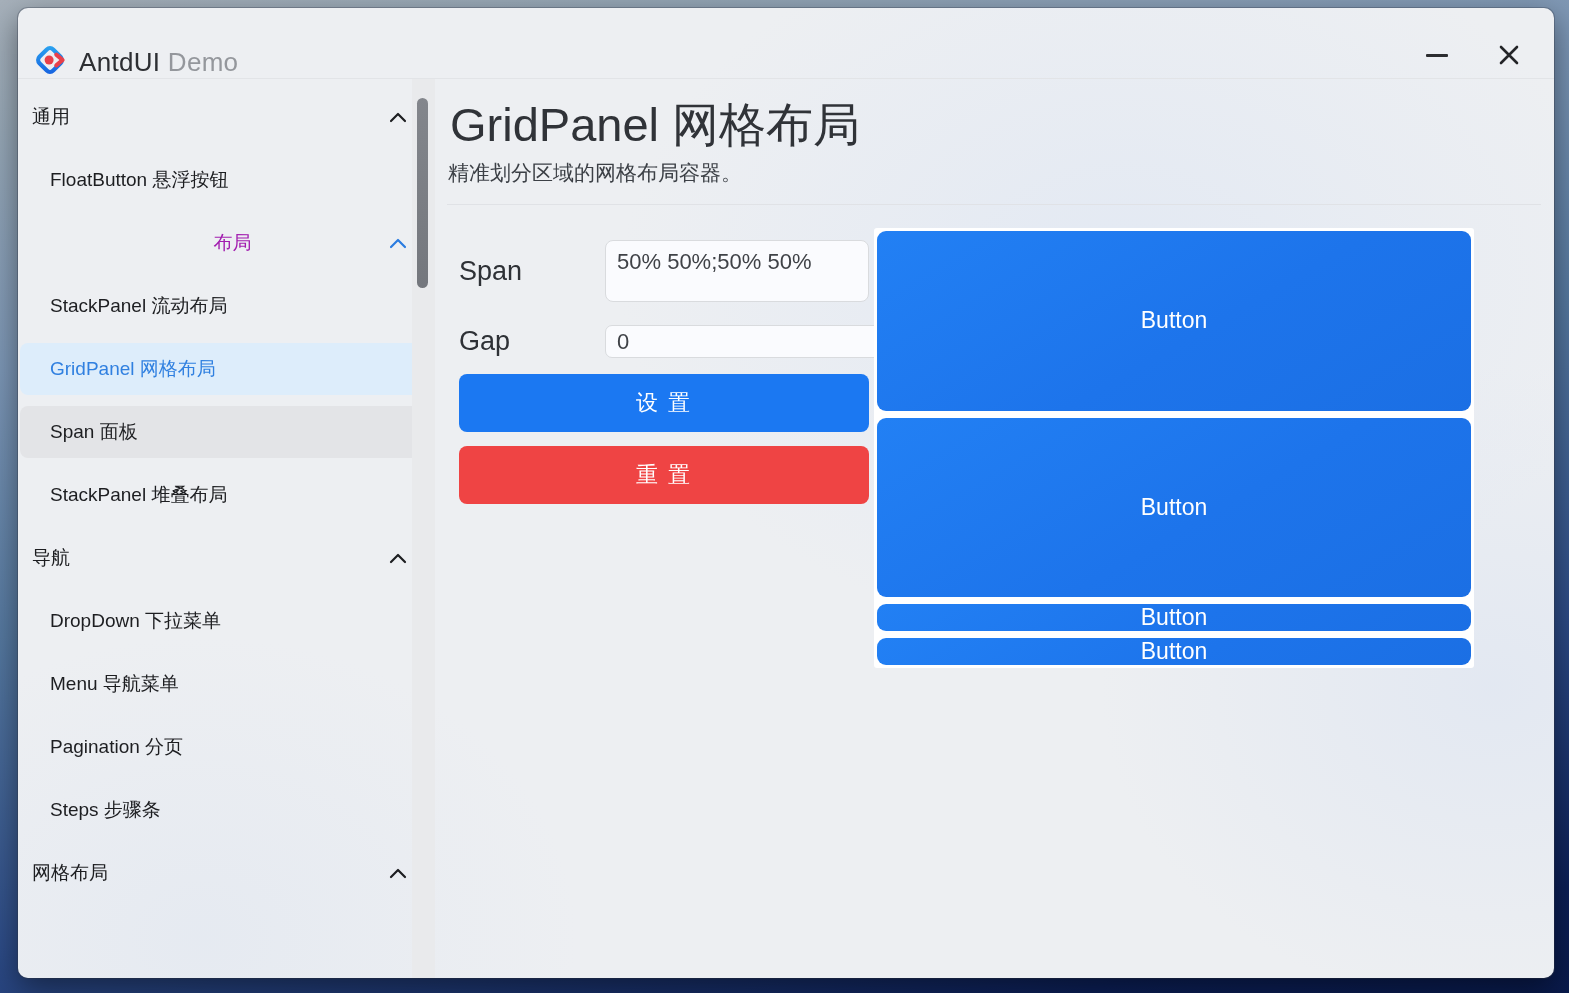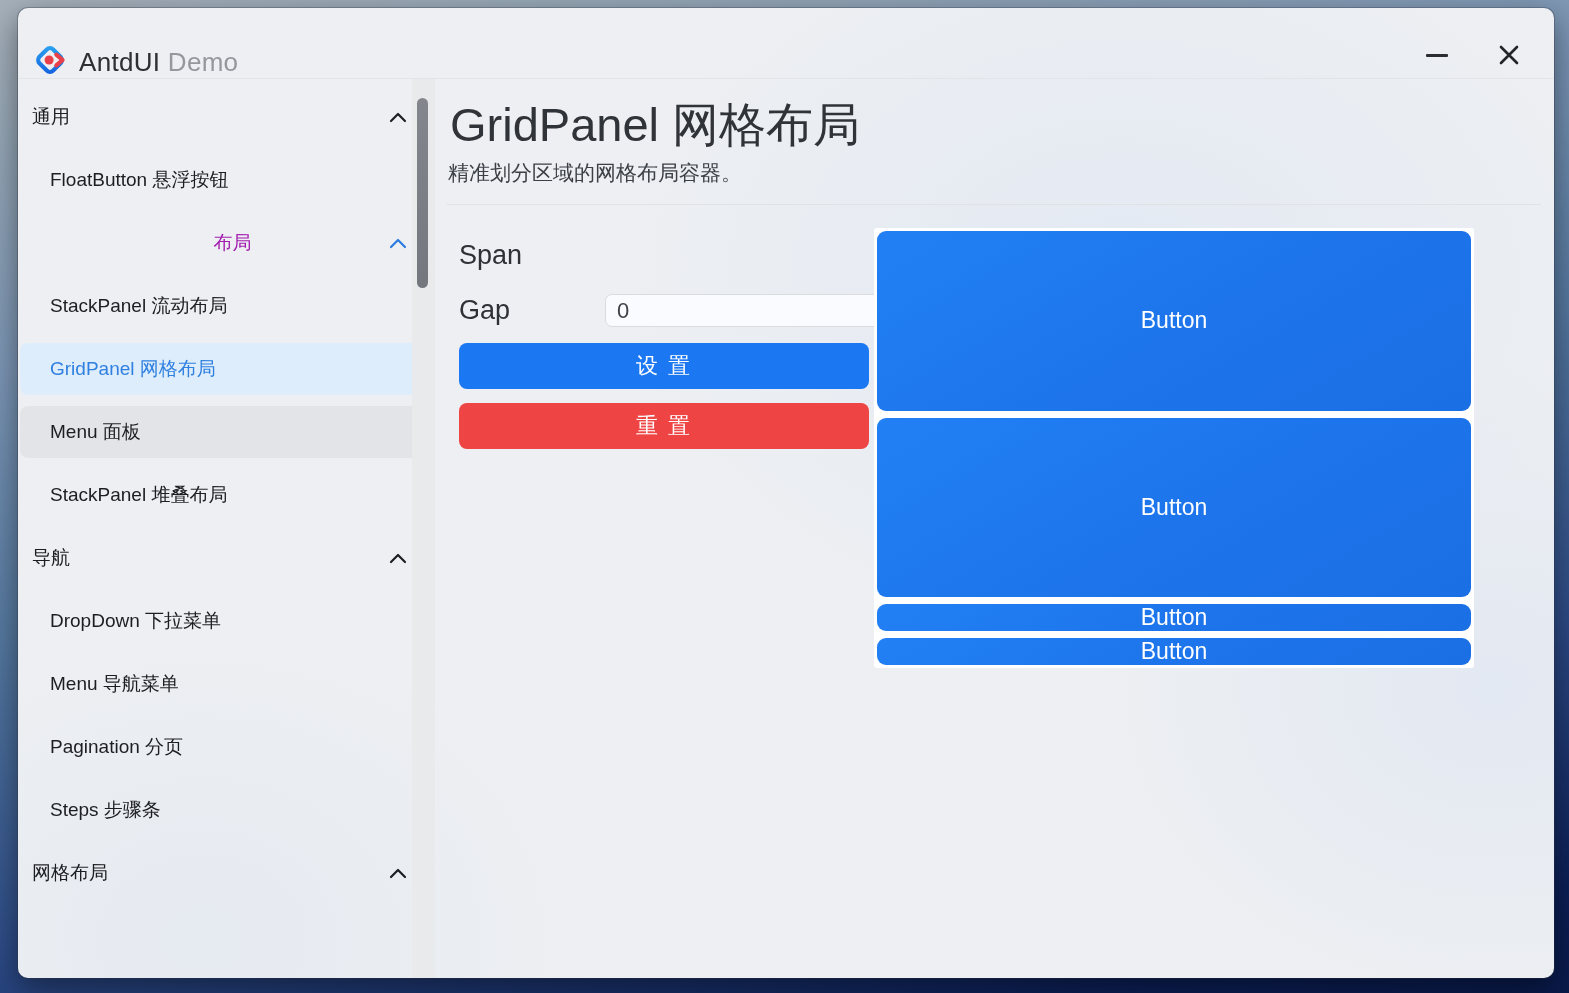--- a/index.html
+++ b/index.html
@@ -73,21 +73,21 @@
   .span-input{
     flex:1;height:62px;border-radius:8px;background:#fafbfe;border:1px solid #d9dbde;
     font-size:22px;color:#3f4247;padding:7px 11px;box-sizing:border-box;resize:none;outline:none;
     font-family:inherit;line-height:1.3;overflow:hidden;
   }
   .gap-input{
     flex:1;height:33px;border-radius:7px;background:#fafbfe;border:1px solid #d9dbde;
     font-size:22px;color:#3f4247;padding:0 11px;box-sizing:border-box;outline:none;font-family:inherit;
   }
   .btn{
-    display:block;width:100%;height:46px;border:none;border-radius:8px;color:#fff;
+    display:block;width:100%;height:58px;border:none;border-radius:8px;color:#fff;
     font-size:22px;letter-spacing:2px;font-family:inherit;cursor:default;
   }
   .btn-set{margin-top:16px;background:#1b78f2;}
   .btn-reset{margin-top:14px;background:#ef4444;}
 
   .grid-panel{
     position:absolute;left:427px;top:23px;width:600px;height:440px;
     background:#ffffff;border-radius:3px;padding:3px;box-sizing:border-box;
     display:grid;grid-template-columns:1fr;grid-template-rows:1fr 1fr;gap:7px;
   }
@@ -148,21 +148,21 @@
             <polyline points="2,10 9,3 16,10" fill="none" stroke="currentColor" stroke-width="2.2" stroke-linecap="round" stroke-linejoin="round"></polyline>
           </svg>
         </div>
         <div class="side-row item">
           <span>StackPanel 流动布局</span>
         </div>
         <div class="side-row item selected">
           <span>GridPanel 网格布局</span>
         </div>
         <div class="side-row item hovered">
-          <span>Menu 面板</span>
+          <span>Span 面板</span>
         </div>
         <div class="side-row item">
           <span>StackPanel 堆叠布局</span>
         </div>
 
         <div class="side-row group">
           <span>导航</span>
           <svg class="chev" width="18" height="12" viewBox="0 0 18 12">
             <polyline points="2,10 9,3 16,10" fill="none" stroke="currentColor" stroke-width="2.2" stroke-linecap="round" stroke-linejoin="round"></polyline>
           </svg>
@@ -195,20 +195,21 @@
       <main class="main">
         <h1 class="page-title">GridPanel 网格布局</h1>
         <div class="page-subtitle">精准划分区域的网格布局容器。</div>
         <div class="h-divider"></div>
 
         <div class="controls-area">
 
           <div class="form">
             <div class="form-row">
               <div class="form-label">Span</div>
+              <textarea class="span-input" spellcheck="false" style="">50% 50%;50% 50%</textarea>
             </div>
             <div class="form-row">
               <div class="form-label">Gap</div>
               <input class="gap-input" type="text" spellcheck="false" value="0" style="">
             </div>
             <button class="btn btn-set">设 置</button>
             <button class="btn btn-reset">重 置</button>
           </div>
 
           <div class="grid-panel">

